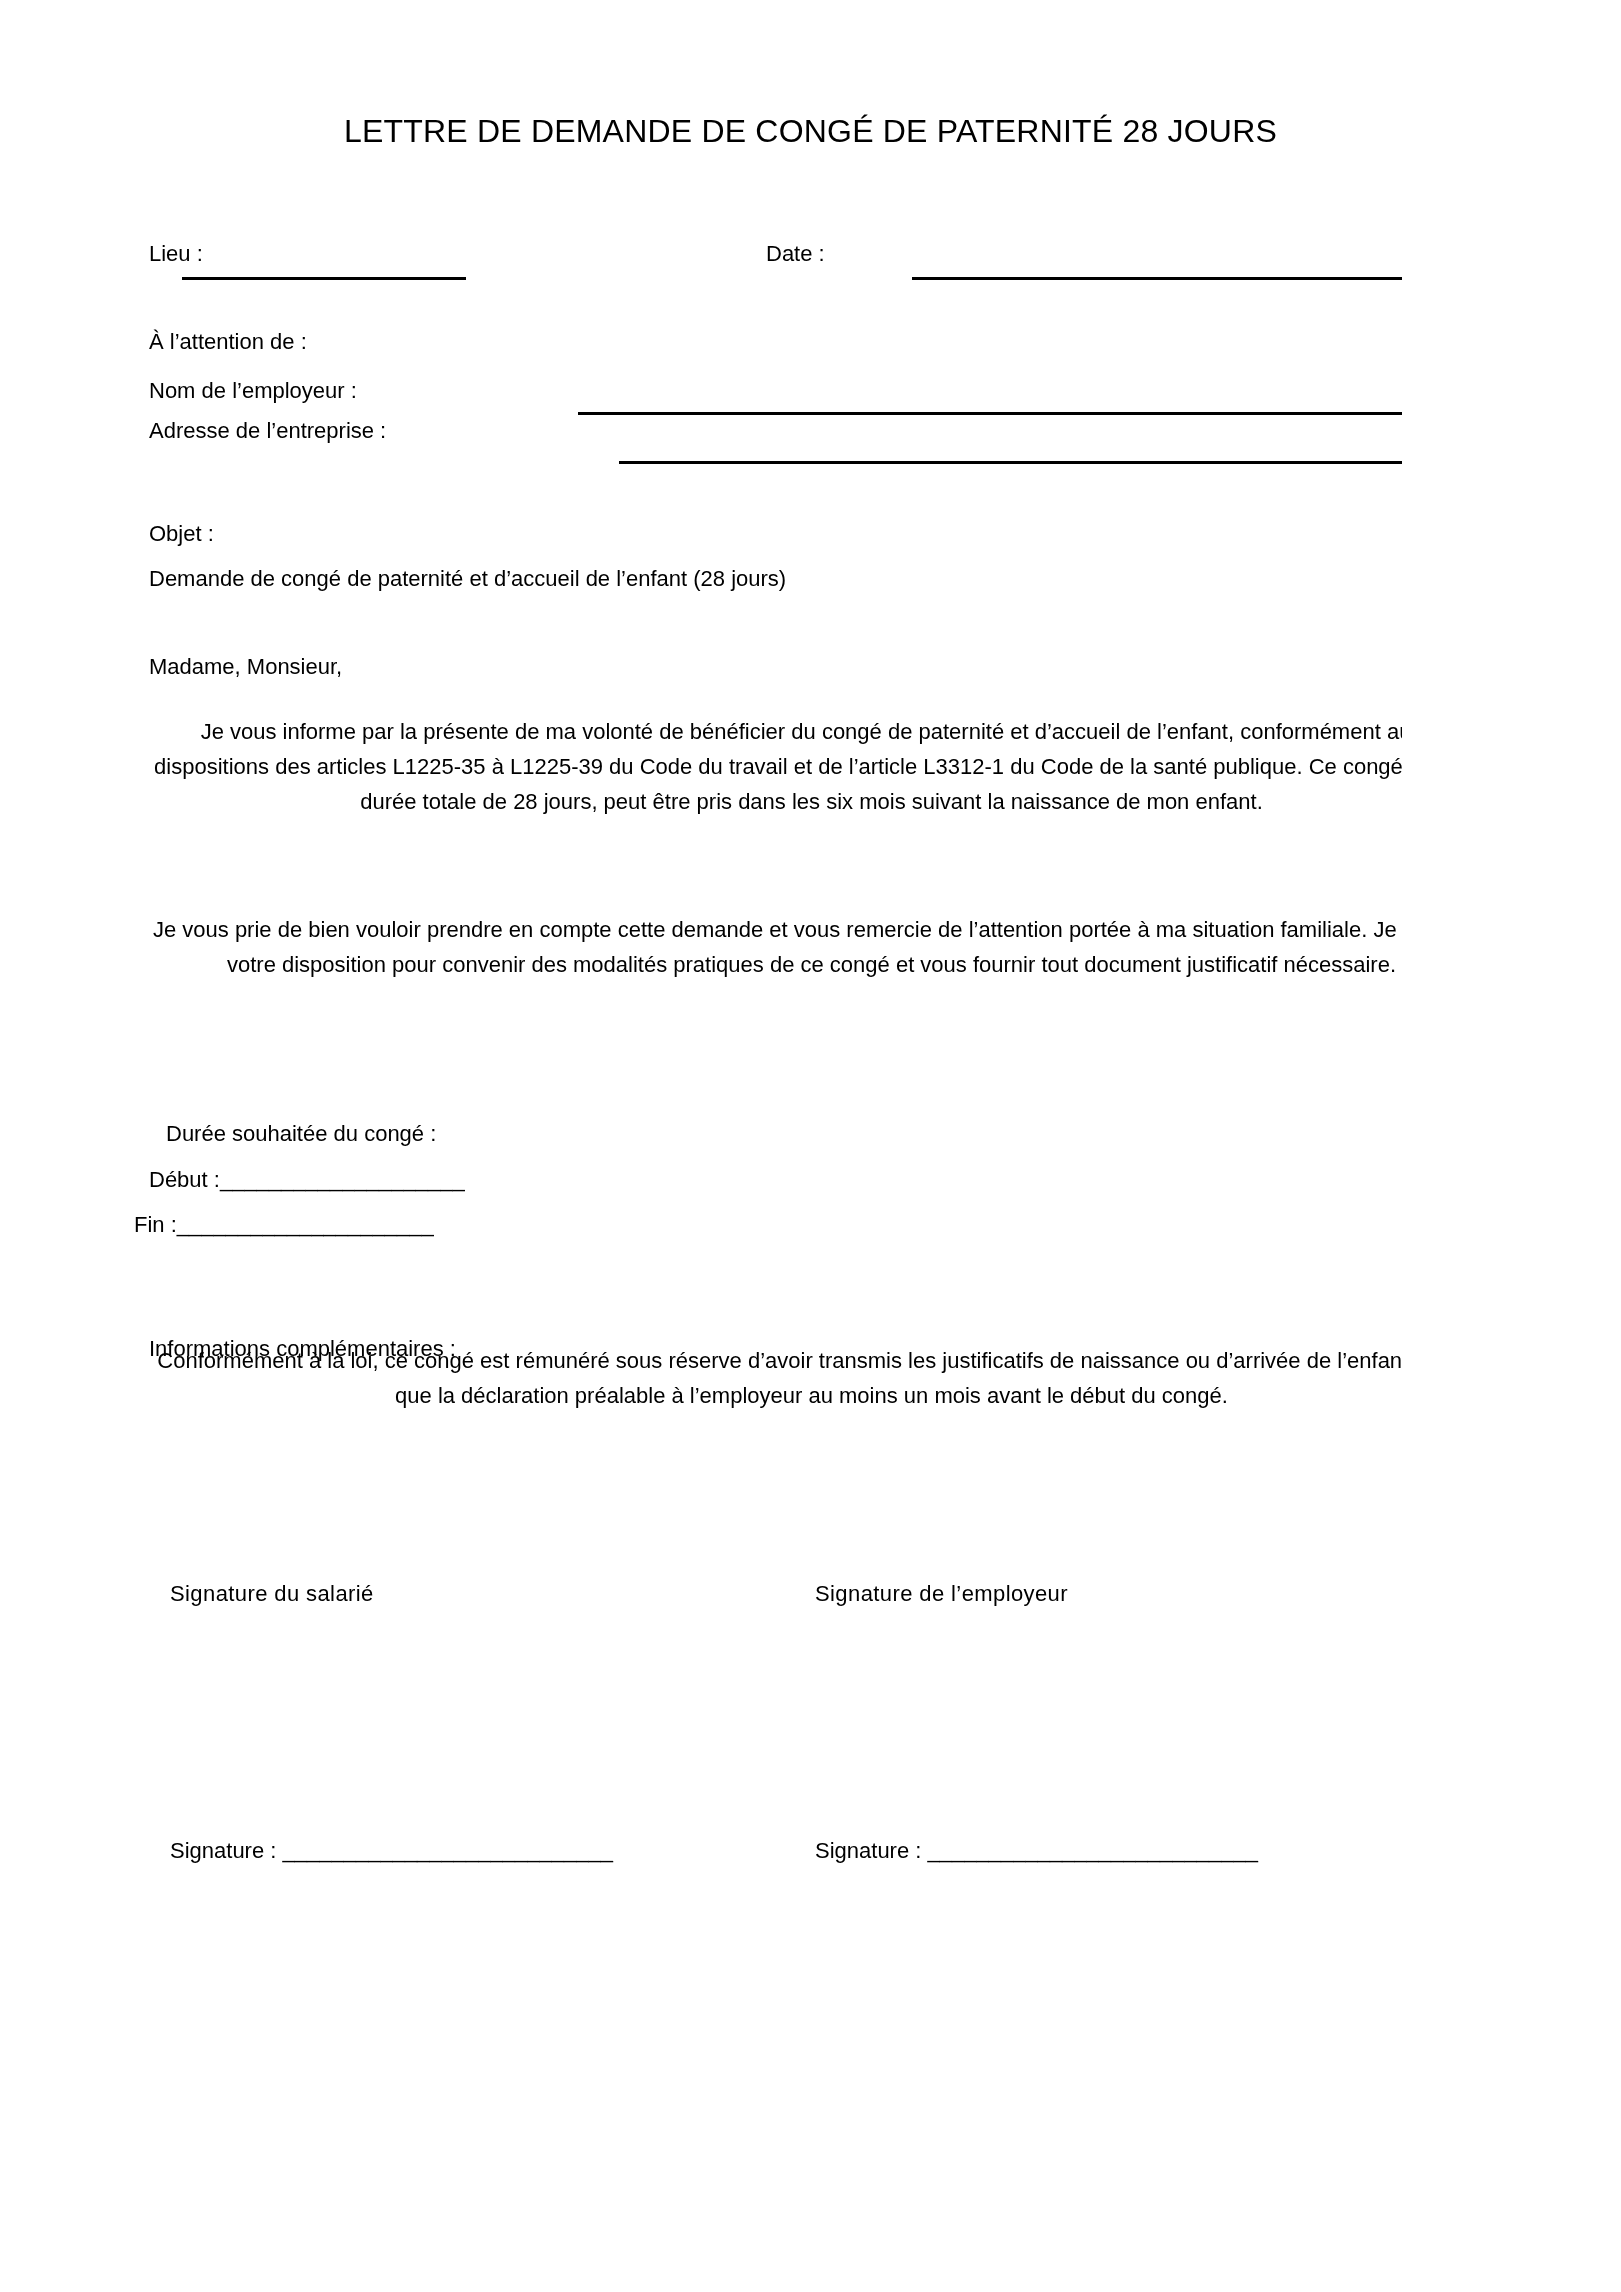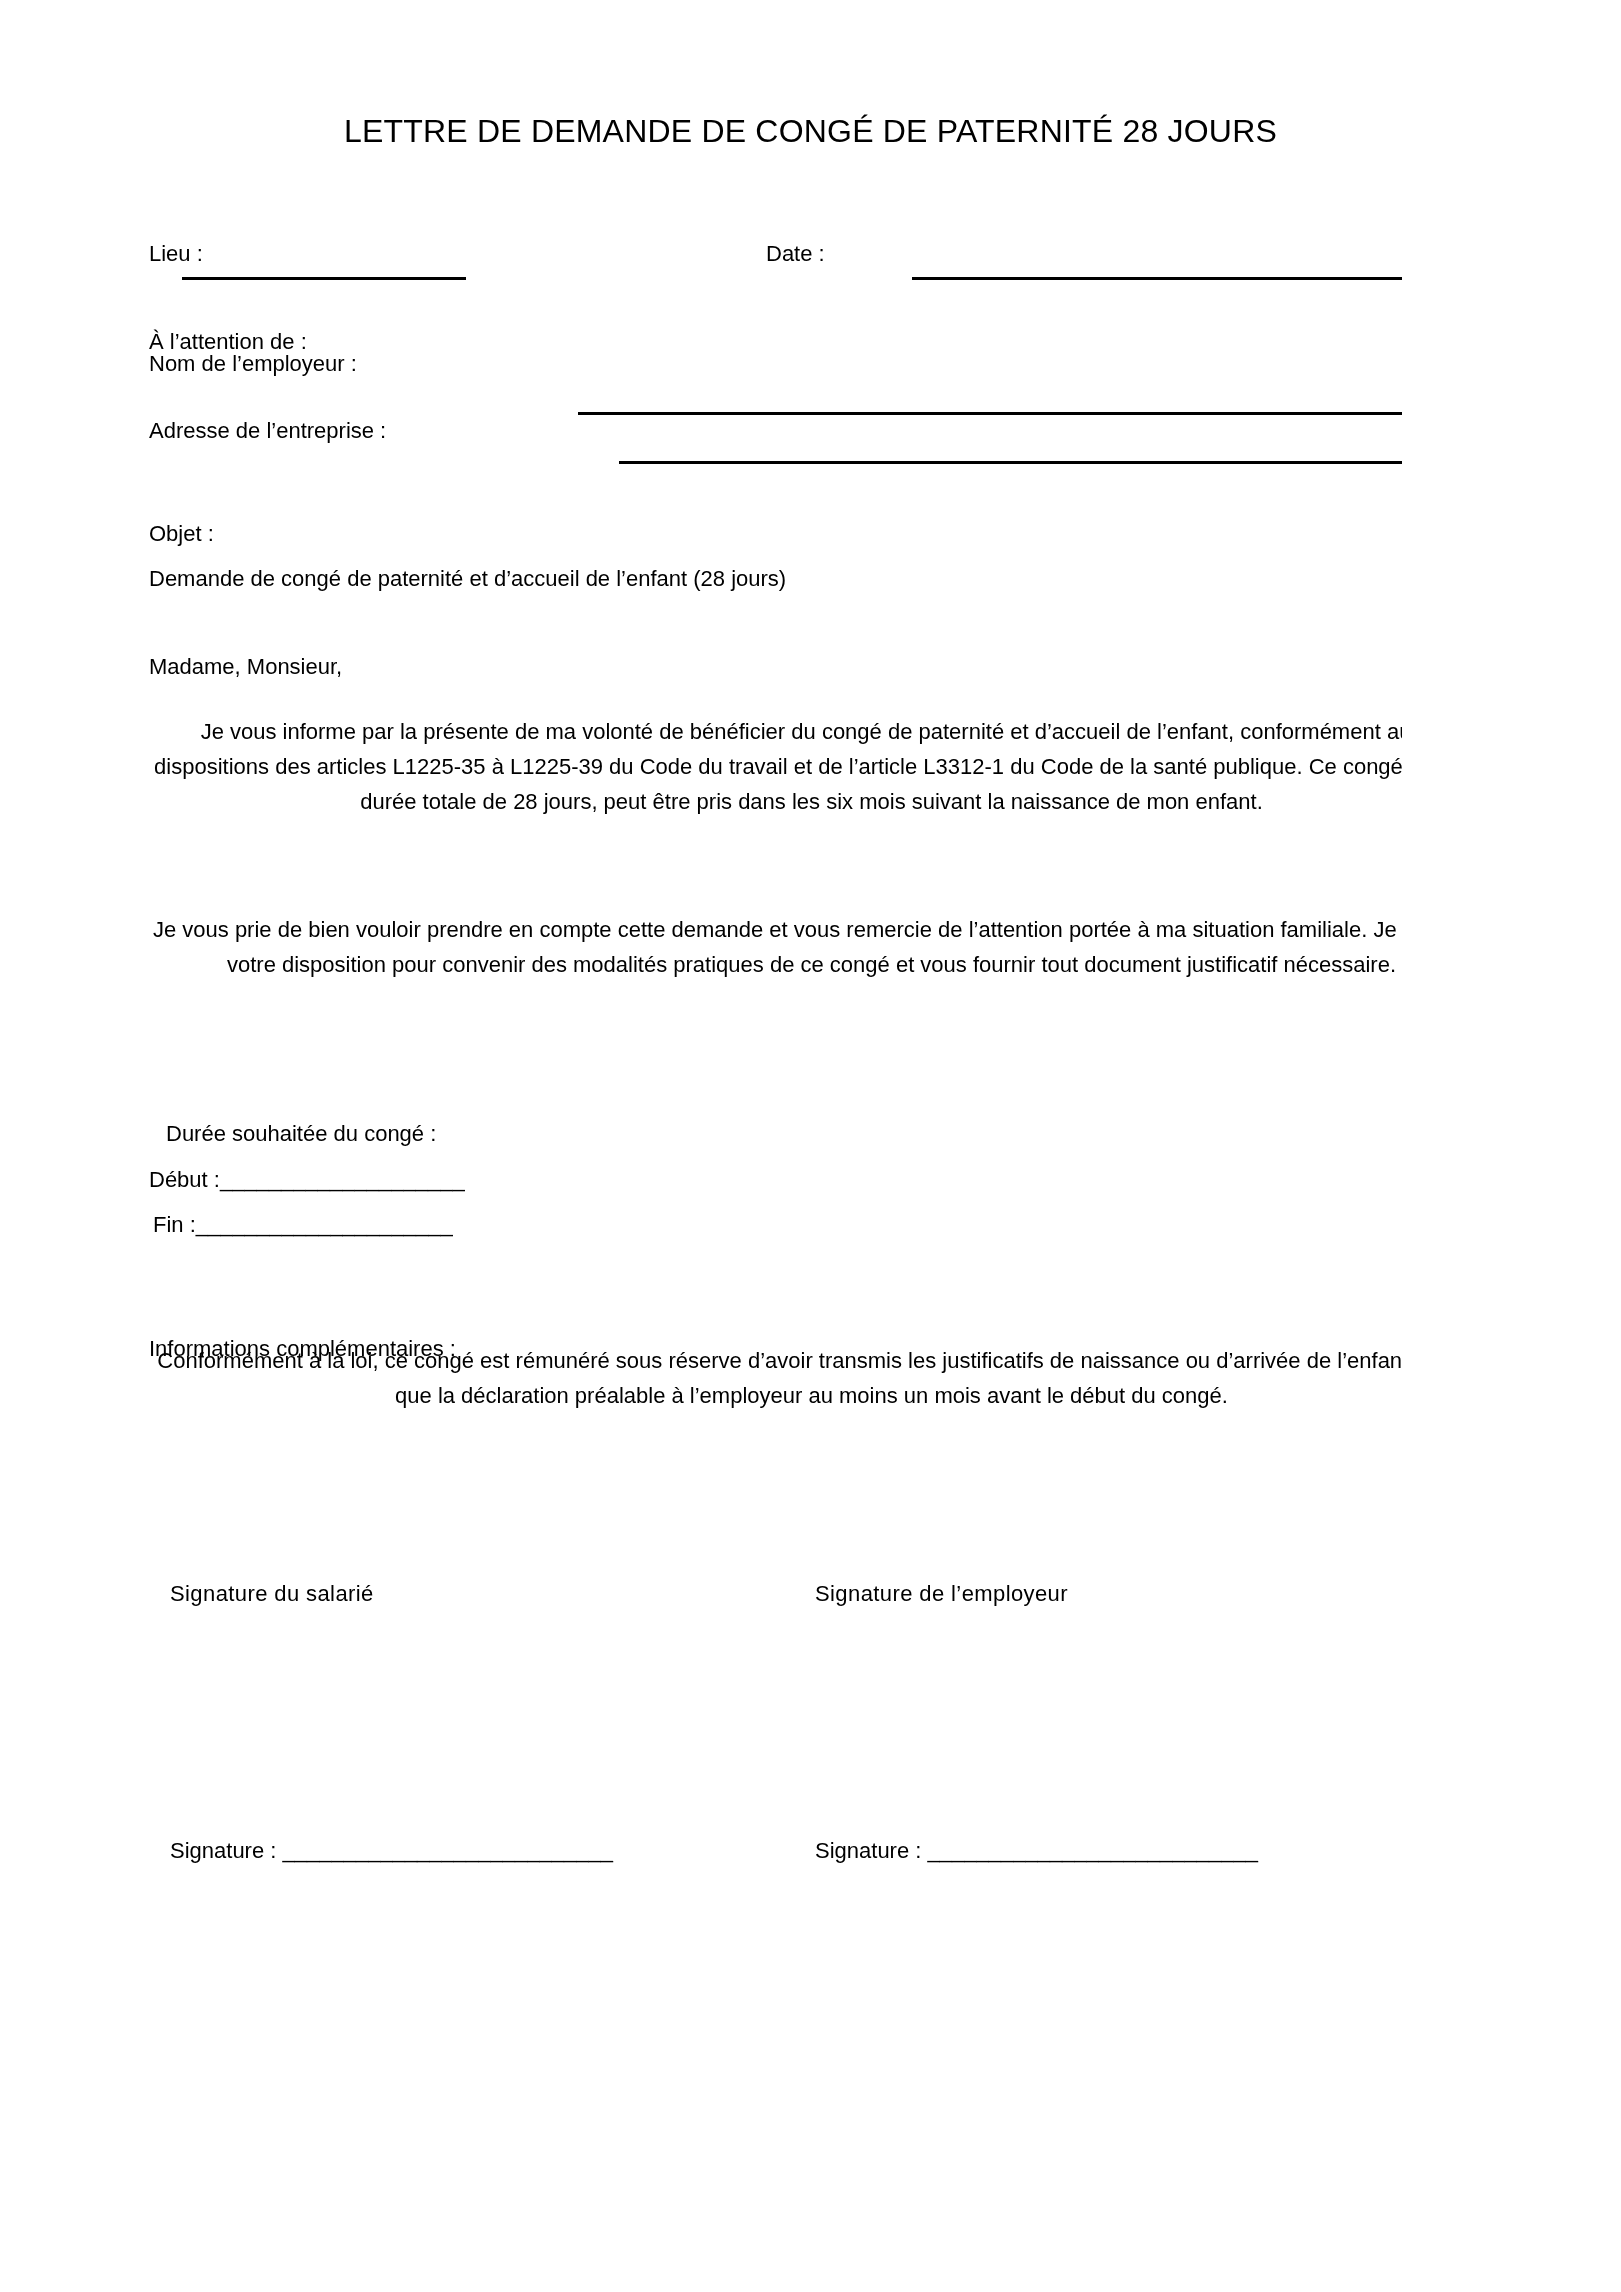--- a/index.html
+++ b/index.html
@@ -77,42 +77,42 @@
   <div class="doc-title">LETTRE DE DEMANDE DE CONGÉ DE PATERNITÉ 28 JOURS</div>
 
   <div class="txt" style="left:149px; top:239px;">Lieu :</div>
   <div class="rule" style="left:182px; top:277px; width:284px;"></div>
 
   <div class="txt" style="left:766px; top:239px;">Date :</div>
   <div class="rule" style="left:912px; top:277px; width:557px;"></div>
 
   <div class="txt" style="left:149px; top:327px;">À l’attention de :</div>
 
-  <div class="txt" style="left:149px; top:349px;">Nom de l’employeur :</div>
+  <div class="txt" style="left:149px; top:376px;">Nom de l’employeur :</div>
   <div class="rule" style="left:578px; top:412px; width:896px;"></div>
 
   <div class="txt" style="left:149px; top:416px;">Adresse de l’entreprise :</div>
   <div class="rule" style="left:619px; top:461px; width:855px;"></div>
 
   <div class="txt" style="left:149px; top:519px;">Objet :</div>
   <div class="txt" style="left:149px; top:564px;">Demande de congé de paternité et d’accueil de l’enfant (28 jours)</div>
 
   <div class="txt" style="left:149px; top:652px;">Madame, Monsieur,</div>
 
   <div class="para" style="top:714px;">Je vous informe par la présente de ma volonté de bénéficier du congé de paternité et d’accueil de l’enfant, conformément aux dispositions des articles L1225-35 à L1225-39 du Code du travail et de l’article L3312-1 du Code de la santé publique. Ce congé, d’une durée totale de 28 jours, peut être pris dans les six mois suivant la naissance de mon enfant.</div>
 
   <div class="para" style="top:912px;">Je vous prie de bien vouloir prendre en compte cette demande et vous remercie de l’attention portée à ma situation familiale. Je reste à votre disposition pour convenir des modalités pratiques de ce congé et vous fournir tout document justificatif nécessaire.</div>
 
   <div class="txt" style="left:166px; top:1119px;text-align:center;">Durée souhaitée du congé :</div>
 
   <div class="txt" style="left:149px; top:1165px;">
     <span>Début :</span><span>____________________</span>
   </div>
 
-  <div class="txt" style="left:153px; top:1210px;">
+  <div class="txt" style="left:134px; top:1210px;">
     <span>Fin :</span><span>_____________________</span>
   </div>
 
   <div class="txt" style="left:149px; top:1334px;">Informations complémentaires :</div>
 
   <div class="para" style="top:1343px;">Conformément à la loi, ce congé est rémunéré sous réserve d’avoir transmis les justificatifs de naissance ou d’arrivée de l’enfant, ainsi que la déclaration préalable à l’employeur au moins un mois avant le début du congé.</div>
 
   <div class="sig-label" style="left:170px; top:1579px;">Signature du salarié</div>
 
   <div class="sig-label" style="left:815px; top:1579px;">Signature de l’employeur</div>

